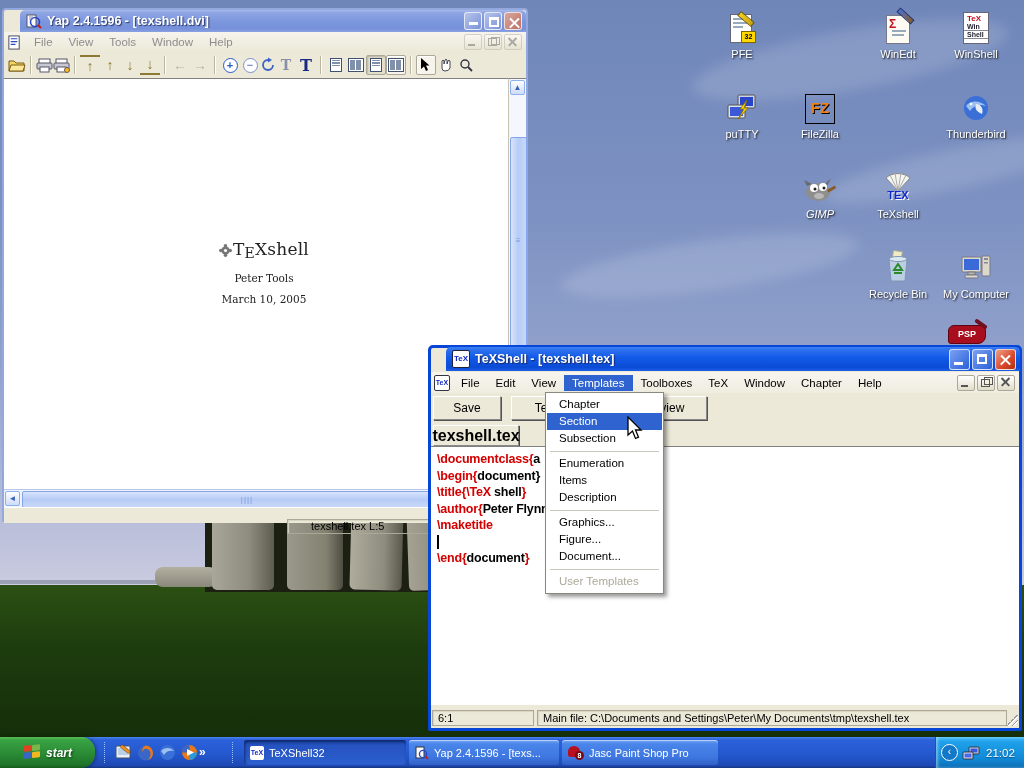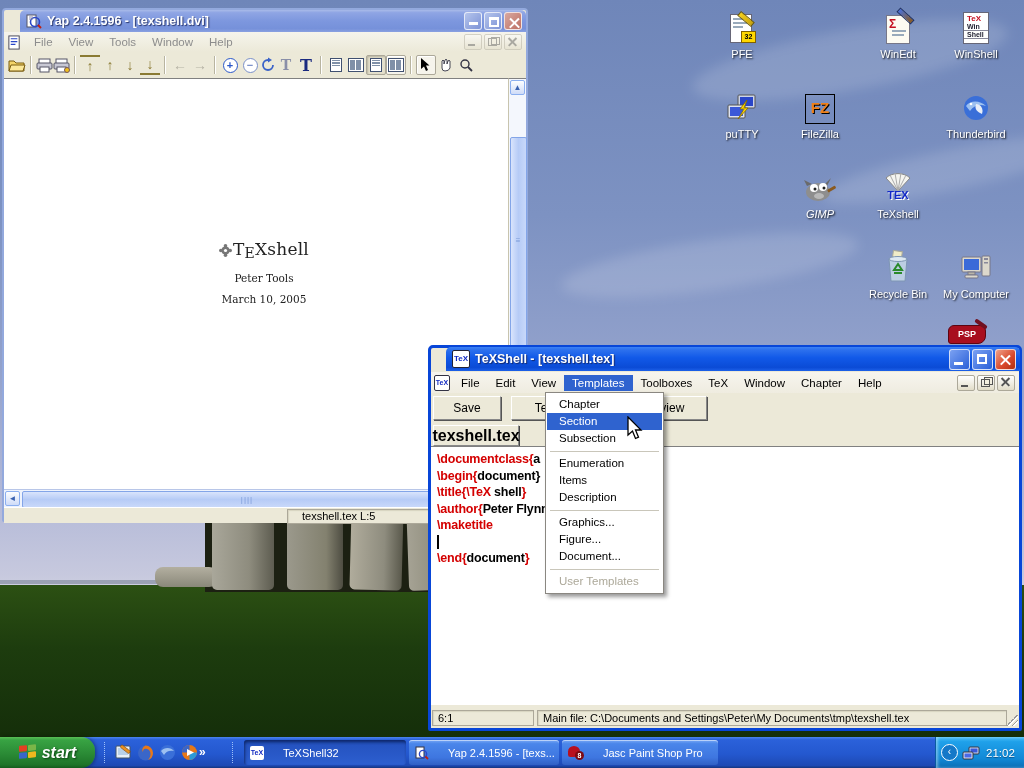--- a/index.html
+++ b/index.html
@@ -74,22 +74,22 @@
     border:1px solid #8cb0f0;border-radius:2px;box-sizing:border-box;color:#3a62b0;font-size:8px;
     display:flex;align-items:center;justify-content:center;}
   #yapvthumb{position:absolute;left:1px;top:58px;width:15px;height:210px;border:1px solid #83a5e8;border-radius:2px;
     background:linear-gradient(90deg,#d9e4fc,#b6cbf6 50%,#c8d8fa);}
   #yaphscroll{position:absolute;left:0;top:479px;right:0;height:18px;background:#eef3fd;border-top:1px solid #b8c6e8;}
   #yaphthumb{position:absolute;left:18px;top:1px;width:448px;height:15px;border:1px solid #83a5e8;border-radius:2px;
     background:linear-gradient(180deg,#d9e4fc,#b6cbf6 50%,#c8d8fa);}
   .grip{color:#7a9ad8;font-size:8px;letter-spacing:1px;position:absolute;left:50%;top:3px;transform:translateX(-50%);}
   #yapstatus{position:absolute;left:0;top:497px;right:0;height:15px;background:#ece9d8;border-top:1px solid #fff;
     font-size:11px;color:#000;}
-  #yapstatusseg{position:absolute;left:283px;top:1px;width:228px;height:13px;border:1px solid #aca899;
-    box-shadow:inset 1px 1px 1px #d8d4c0;padding:0 0 0 14px;line-height:13px;}
+  #yapstatusseg{position:absolute;left:283px;top:11px;width:228px;height:13px;border:1px solid #aca899;
+    box-shadow:inset 1px 1px 1px #d8d4c0;padding:0 0 0 23px;line-height:13px;}
   #dvipage{position:absolute;left:110px;top:160px;width:300px;text-align:center;font-family:"DejaVu Serif",serif;color:#222;}
   #dvititle{font-size:17px;letter-spacing:.2px;}
   #dvititle .texE{display:inline-block;transform:translateY(3px);font-size:14px;}
   #dviauthor{margin-top:13px;font-size:10.5px;}
   #dvidate{margin-top:9px;font-size:10.5px;}
 
   
   #texshell{position:absolute;left:428px;top:345px;width:594px;height:386px;z-index:3;
     background:#ece9d8;border:3px solid #0846d8;box-sizing:border-box;border-radius:5px 5px 2px 2px;}
   #texshell .titlebar{height:24px;margin:-1px;
@@ -140,26 +140,26 @@
 
   
   #cursor{position:absolute;left:626px;top:416px;z-index:8;}
 
   
   #taskbar{position:absolute;left:0;top:737px;width:1024px;height:31px;z-index:10;
     background:linear-gradient(180deg,#4b84ef 0%,#2b61da 9%,#2458cf 55%,#1e49b4 92%,#15357e 100%);}
   #startbtn{position:absolute;left:0;top:0;width:95px;height:31px;border-radius:0 14px 14px 0;
     background:linear-gradient(180deg,#5abe56 0%,#38a343 10%,#2a8a35 55%,#1e7428 90%,#145c1c 100%);
     box-shadow:1px 0 4px rgba(0,0,0,.4);display:flex;align-items:center;justify-content:center;gap:5px;}
-  #startbtn .stxt{color:#fff;font-weight:bold;font-style:italic;font-size:16px;text-shadow:1px 1px 2px #0a4010;}
+  #startbtn .stxt{color:#fff;font-weight:bold;font-style:italic;font-size:12px;text-shadow:1px 1px 2px #0a4010;}
   .qsep{position:absolute;top:5px;width:3px;height:21px;border-left:1px dotted #9ec0f8;}
   .qlicon{position:absolute;top:6px;width:19px;height:19px;}
   #qlchev{position:absolute;left:199px;top:8px;color:#fff;font-size:12px;font-weight:bold;}
   .task{position:absolute;top:3px;height:25px;border-radius:3px;color:#fff;font-size:11px;
-    display:flex;align-items:center;padding:0 6px;gap:19px;box-sizing:border-box;white-space:nowrap;overflow:hidden;
+    display:flex;align-items:center;padding:0 6px;gap:5px;box-sizing:border-box;white-space:nowrap;overflow:hidden;
     background:linear-gradient(180deg,#78a8f5 0%,#4a86ea 15%,#3e76e0 70%,#3160c4 100%);
     box-shadow:inset 0 1px 0 rgba(255,255,255,.5);}
   .task.active{background:linear-gradient(180deg,#1c48a8 0%,#2553c0 20%,#2d5fd0 100%);
     box-shadow:inset 1px 2px 3px rgba(10,30,90,.8);}
   #tray{position:absolute;right:0;top:0;width:88px;height:31px;
     background:linear-gradient(180deg,#4fc0f8 0%,#1fa1ea 15%,#1188d6 70%,#0c6db4 100%);
     border-left:1px solid #0a5ba0;box-shadow:inset 2px 0 3px rgba(255,255,255,.4);
     display:flex;align-items:center;}
   #traychev{width:15px;height:15px;border-radius:50%;background:#1478c8;border:1px solid #fff;
     color:#fff;font-size:10px;line-height:13px;text-align:center;margin-left:5px;}

